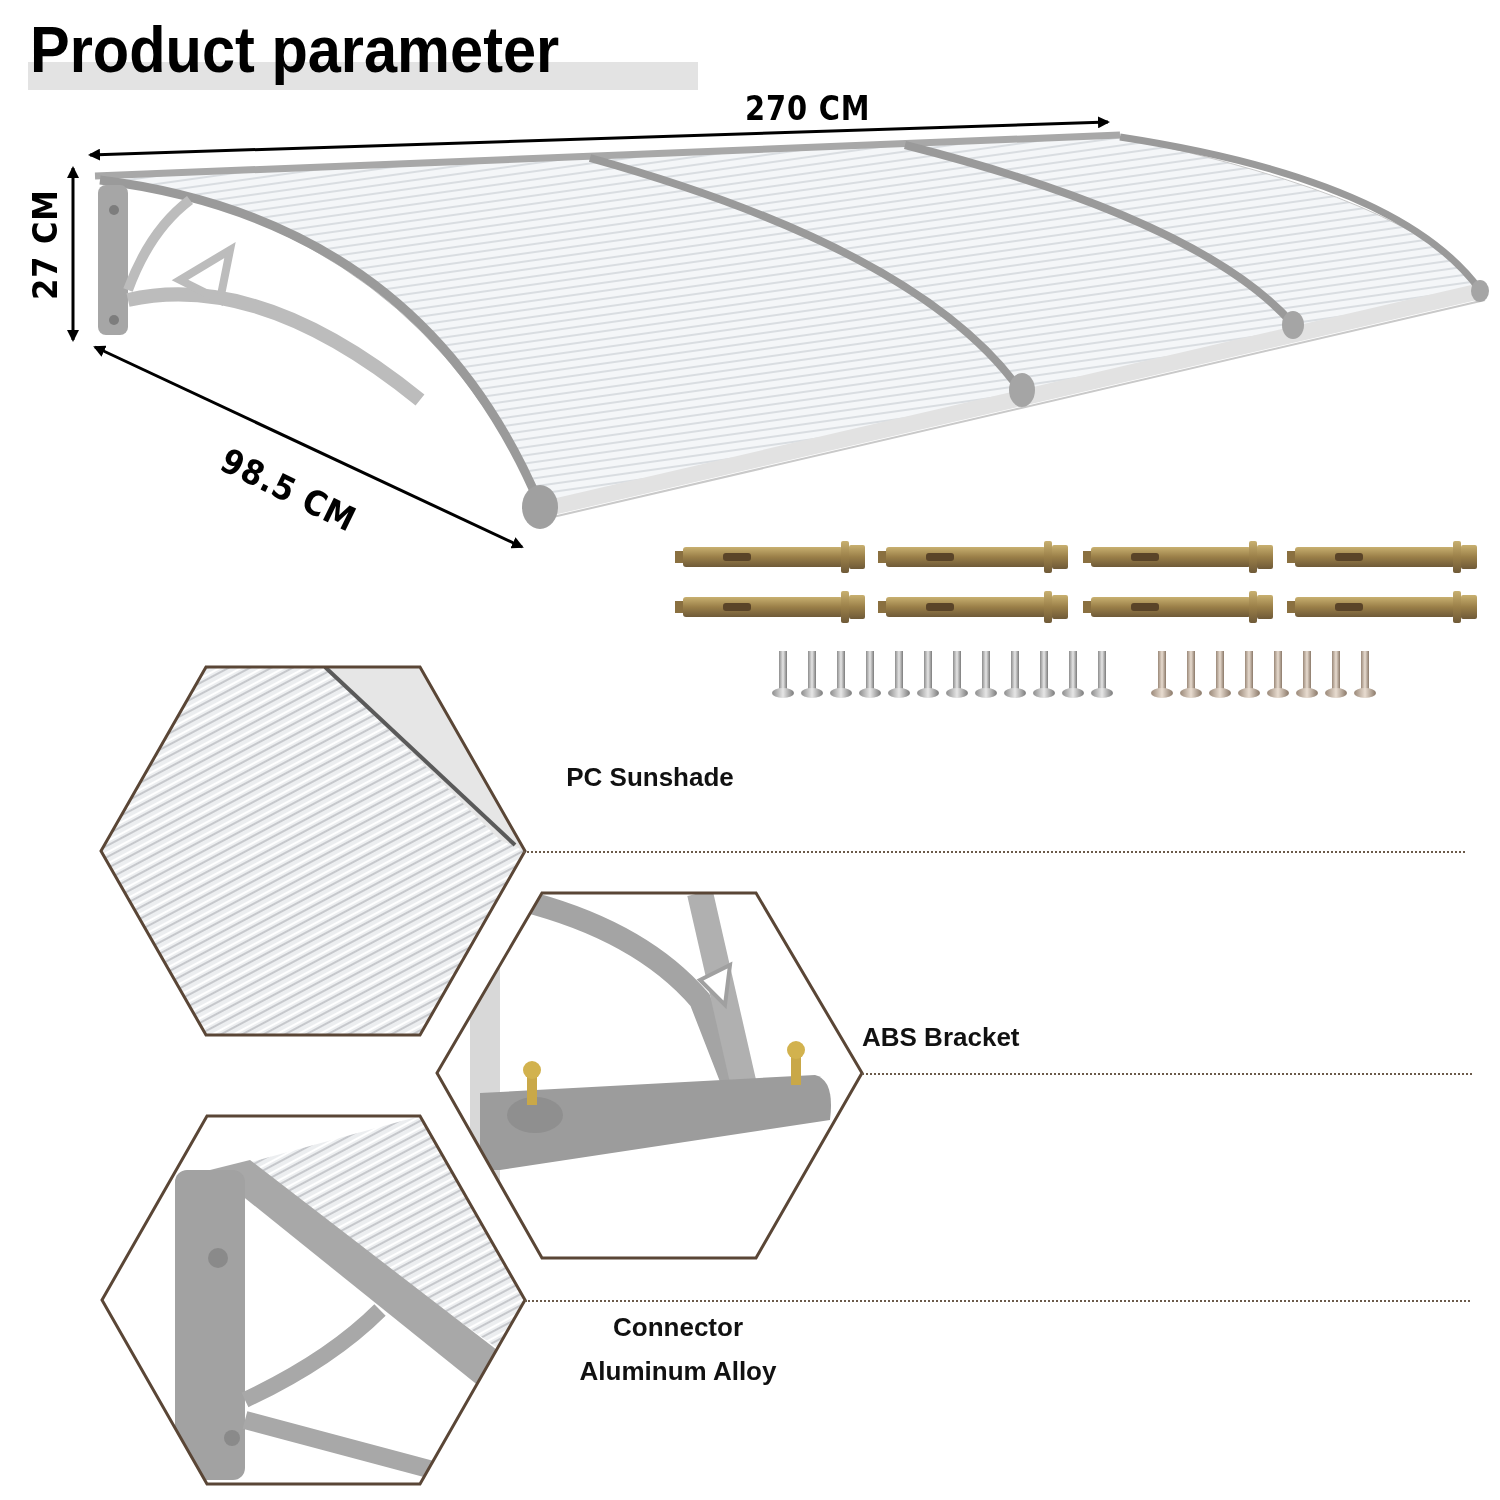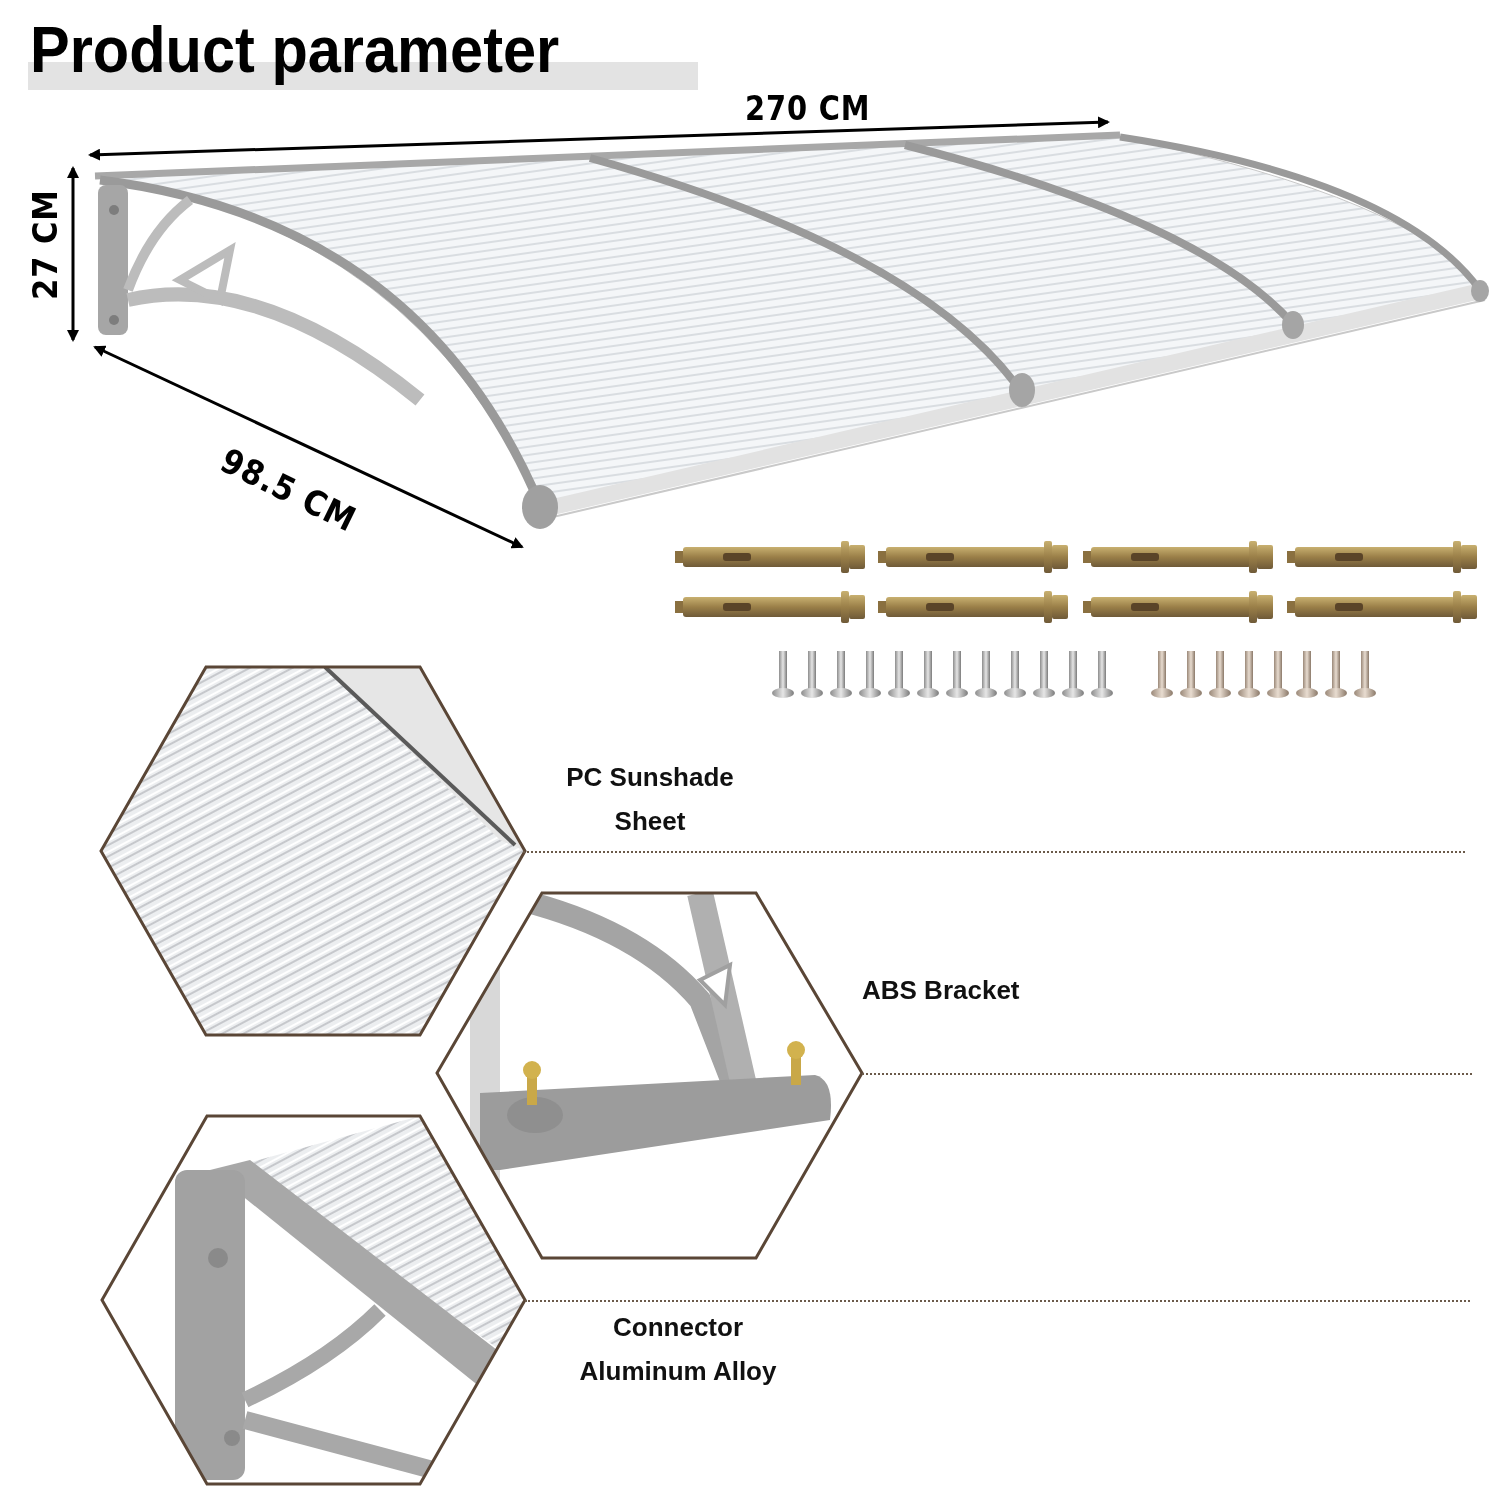--- a/index.html
+++ b/index.html
@@ -15,21 +15,21 @@
          font-size: 34px; letter-spacing: 1px; white-space: nowrap; }
   .dim-width { left: 745px; top: 88px; transform: scaleX(0.85); transform-origin: left; }
   .dim-height { left: 25px; top: 300px; transform: rotate(-90deg) scaleX(0.9); transform-origin: left top; }
   .dim-depth { left: 232px; top: 440px; transform: rotate(26deg) scaleX(0.9); transform-origin: left top; }
 
   svg.layer { position: absolute; left: 0; top: 0; }
 
   .feature-label { position: absolute; font-family: "Liberation Sans", sans-serif; font-weight: 700;
                    font-size: 26px; line-height: 44px; color: #111; text-align: center; white-space: nowrap; }
   .lbl-sheet { left: 520px; top: 755px; width: 260px; }
-  .lbl-bracket { left: 862px; top: 968px; }
+  .lbl-bracket { left: 862px; top: 1015px; }
   .lbl-connector { left: 528px; top: 1305px; width: 300px; }
 
   .dotted { position: absolute; height: 0; border-top: 2px dotted #6b5a4a; }
   .dot-sheet { left: 523px; top: 851px; width: 942px; }
   .dot-bracket { left: 862px; top: 1073px; width: 610px; }
   .dot-connector { left: 525px; top: 1300px; width: 945px; }
 </style>
 </head>
 <body>
 
@@ -199,21 +199,20 @@
     <circle cx="218" cy="1258" r="10" fill="#8a8a8a"></circle>
     <circle cx="232" cy="1438" r="8" fill="#8a8a8a"></circle>
     <path d="M245,1400 Q330,1360 380,1310" stroke="#a8a8a8" stroke-width="16" fill="none"></path>
     <path d="M245,1420 L470,1480" stroke="#a8a8a8" stroke-width="18" fill="none"></path>
   </g>
   <polygon points="207,1116 420,1116 525,1300 420,1484 207,1484 102,1300" fill="none" stroke="#5a4636" stroke-width="3"></polygon>
 </svg>
 
 <div class="feature-label lbl-sheet">
   <div>PC Sunshade</div>
-  <div>Sheet</div>
 </div>
 <div class="dotted dot-sheet"></div>
 
 <div class="feature-label lbl-bracket">
   <div>ABS Bracket</div>
 </div>
 <div class="dotted dot-bracket"></div>
 
 <div class="dotted dot-connector"></div>
 <div class="feature-label lbl-connector">

